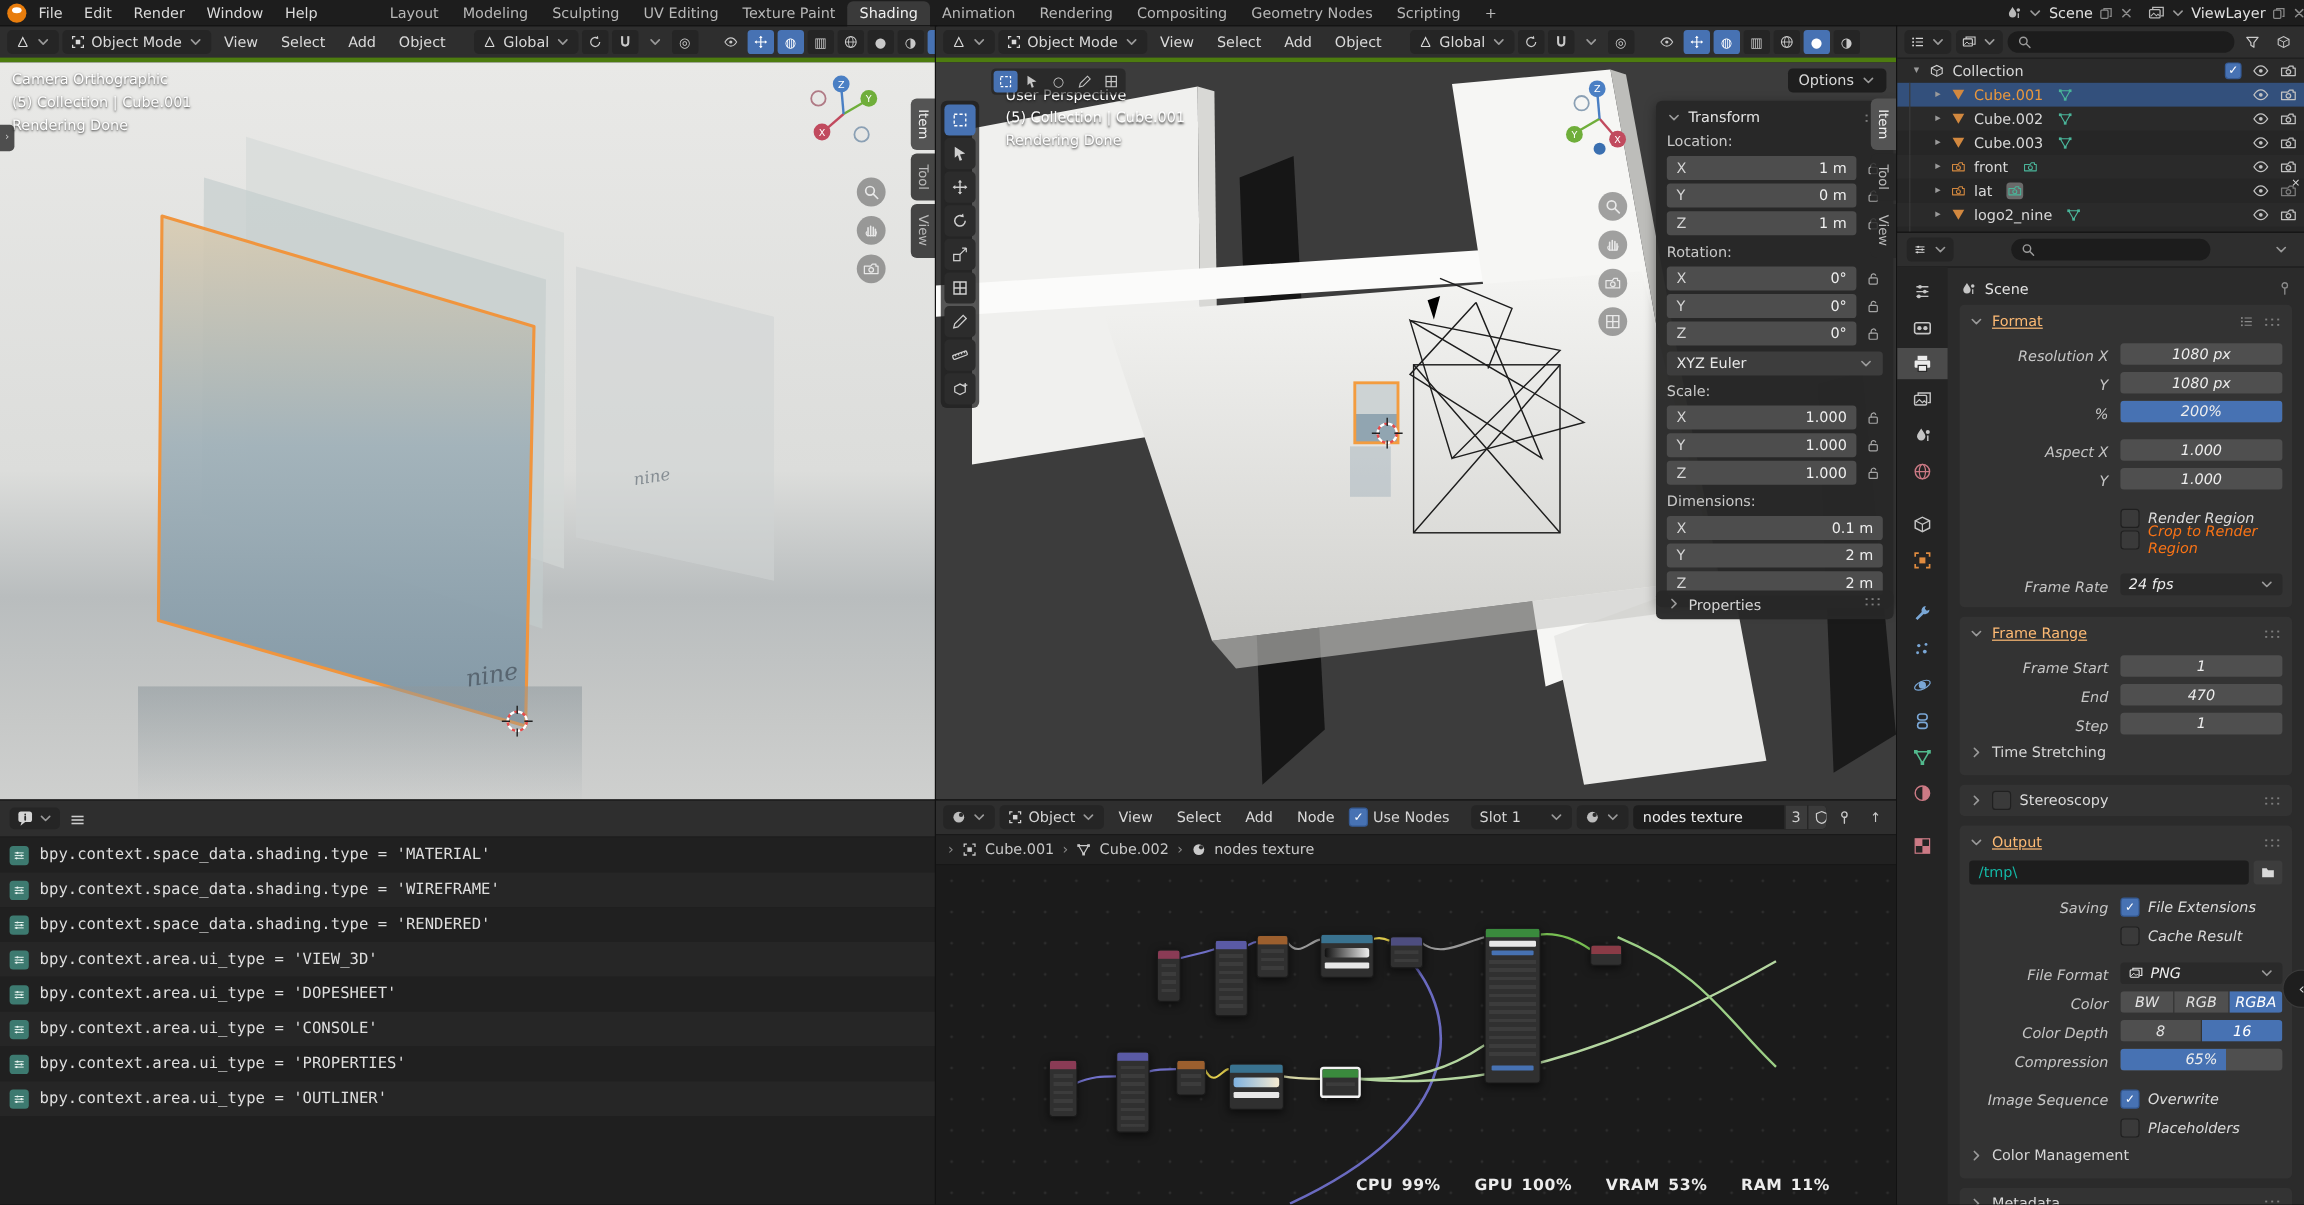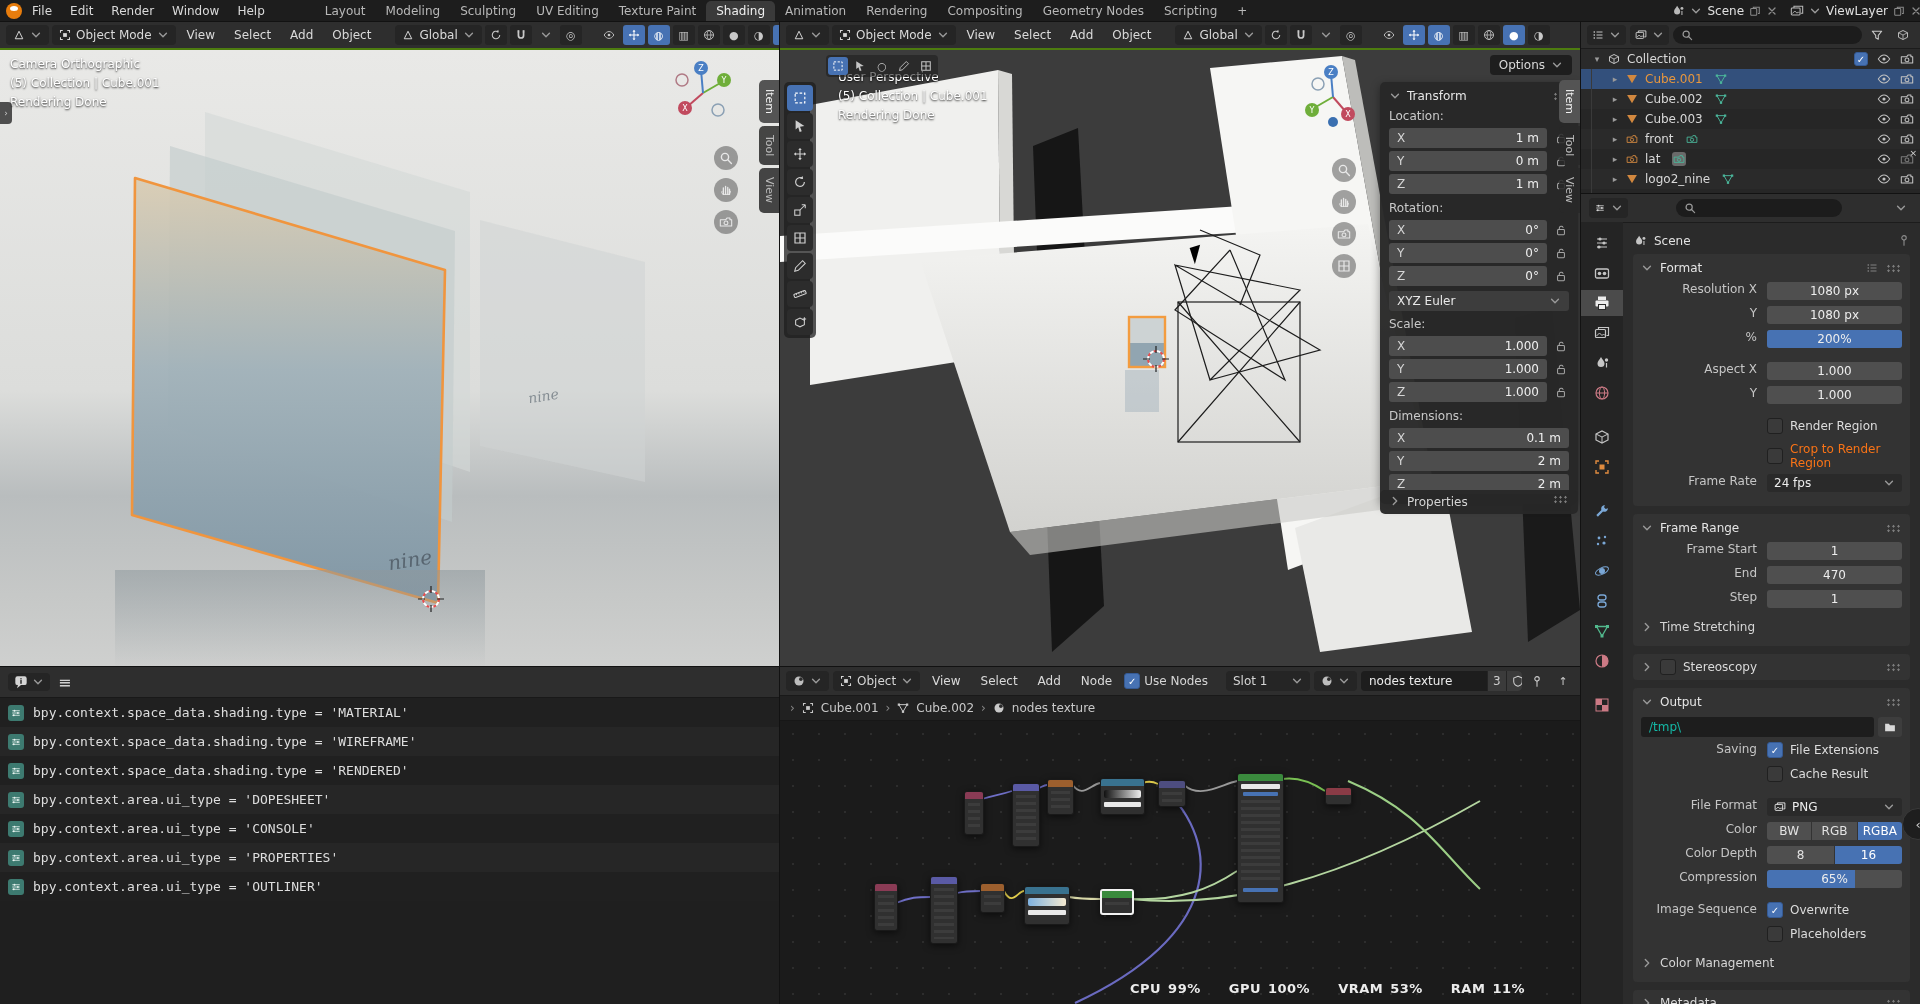--- a/index.html
+++ b/index.html
@@ -13,21 +13,21 @@
   .wtab{padding:3px 10px 4px;color:#b8b8b8;border-radius:5px 5px 0 0;}
   .wtab.on{background:#3a3a3a;color:#f0f0f0;}
   .tright{margin-left:auto;display:flex;align-items:center;gap:4px;}
   .tfieldg{display:flex;align-items:center;gap:5px;color:#e0e0e0;padding:0 4px;}
   .ic{width:14px;height:14px;flex:none;}
   .ic12{width:12px;height:12px;flex:none;}
   .dim{color:#8b8b8b;}
   .blogo{width:16px;height:16px;border-radius:50%;background:#e87d0d;position:relative;flex:none;}
   .blogo::after{content:"";position:absolute;left:4px;top:3px;width:8px;height:5px;border-radius:50%;background:#fff;}
   
-  .ed-header{height:26px;background:#2e2e2e;border-bottom:2px solid #4d7c0f;display:flex;align-items:center;gap:3px;padding:0 6px;white-space:nowrap;overflow:hidden;color:#d9d9d9;}
+  .ed-header{height:26px;background:#2e2e2e;border-bottom:4px solid #4d7c0f;display:flex;align-items:center;gap:3px;padding:0 6px;white-space:nowrap;overflow:hidden;color:#d9d9d9;}
   .dd{display:inline-flex;align-items:center;gap:5px;background:#252525;border-radius:4px;height:20px;padding:0 7px;flex:none;}
   .cd{color:#9a9a9a;font-size:9px;}
   .ib{width:22px;height:20px;border-radius:3px;display:inline-flex;align-items:center;justify-content:center;color:#c9c9c9;flex:none;}
   .ib.grp{background:#252525;}
   .ib.on{background:#4772b3;color:#fff;}
   .hsep{width:10px;flex:none;}
   .glyph{font-size:11px;line-height:1;}
   
   #vp-left{left:0;top:22px;width:780px;height:645px;}
   #vp-mid{left:780px;top:22px;width:800px;height:645px;}
@@ -113,22 +113,22 @@
   .p-header{height:28px;background:#2e2e2e;border-bottom:1px solid #1c1c1c;display:flex;align-items:center;gap:6px;padding:0 8px;}
   .p-tabs{position:absolute;left:0;top:28px;bottom:0;width:42px;background:#242424;display:flex;flex-direction:column;align-items:center;padding-top:8px;gap:4px;}
   .ptab{width:42px;height:26px;display:flex;align-items:center;justify-content:center;}
   .ptab.on{background:#4b4b4b;}
   .ptab .ic{width:16px;height:16px;}
   .tabgap{height:10px;}
   .p-body{position:absolute;left:42px;top:28px;right:0;bottom:0;padding:6px 10px 0;overflow:hidden;}
   .pcrumb{display:flex;align-items:center;gap:7px;height:26px;color:#e2e2e2;}
   .panel{background:#333333;border-radius:4px;margin-bottom:8px;padding:2px 8px 8px;}
   .panel.hdr-only{padding:2px 8px;height:22px;display:flex;align-items:center;gap:7px;color:#dadada;}
-  .panhead{display:flex;align-items:center;gap:7px;height:24px;color:#e5e5e5;}
-  .prow{display:flex;align-items:flex-start;height:22px;margin:2px 0;}
+  .panhead{display:flex;align-items:center;gap:7px;height:24px;color:#fdba74;text-decoration:underline;}
+  .prow{display:flex;align-items:flex-end;height:22px;margin:2px 0;font-style:italic;}
   .plabel{width:116px;text-align:right;padding-right:10px;color:#c6c6c6;flex:none;white-space:nowrap;}
   .pfield{flex:1;background:#4f4f4f;height:18px;border-radius:3px;display:flex;align-items:center;justify-content:center;color:#ededed;position:relative;overflow:hidden;}
   .pfield.dd2{background:#2a2a2a;justify-content:space-between;padding:0 7px;}
   .pfield .fl{position:absolute;left:0;top:0;bottom:0;background:#4772b3;}
   .pfield .vt{position:relative;z-index:1;}
   .seg{flex:1;display:flex;gap:1px;border-radius:3px;overflow:hidden;}
   .seg div{flex:1;background:#4f4f4f;height:18px;display:flex;align-items:center;justify-content:center;color:#e2e2e2;}
   .seg .on{background:#4772b3;color:#fff;}
   .gap6{height:6px;}
   .chkrow{display:flex;align-items:center;gap:7px;flex:1;color:#dcdcdc;}
@@ -972,20 +972,28 @@
             </svg>
           </span>
           <span>bpy.context.space_data.shading.type = 'RENDERED'</span>
         </div>
       <div class="cons-row">
           <span class="ci">
             <svg class="ic12">
               <use href="#i-props"></use>
             </svg>
           </span>
+          <span>bpy.context.area.ui_type = 'VIEW_3D'</span>
+        </div>
+      <div class="cons-row">
+          <span class="ci">
+            <svg class="ic12">
+              <use href="#i-props"></use>
+            </svg>
+          </span>
           <span>bpy.context.area.ui_type = 'DOPESHEET'</span>
         </div>
       <div class="cons-row">
           <span class="ci">
             <svg class="ic12">
               <use href="#i-props"></use>
             </svg>
           </span>
           <span>bpy.context.area.ui_type = 'CONSOLE'</span>
         </div>

